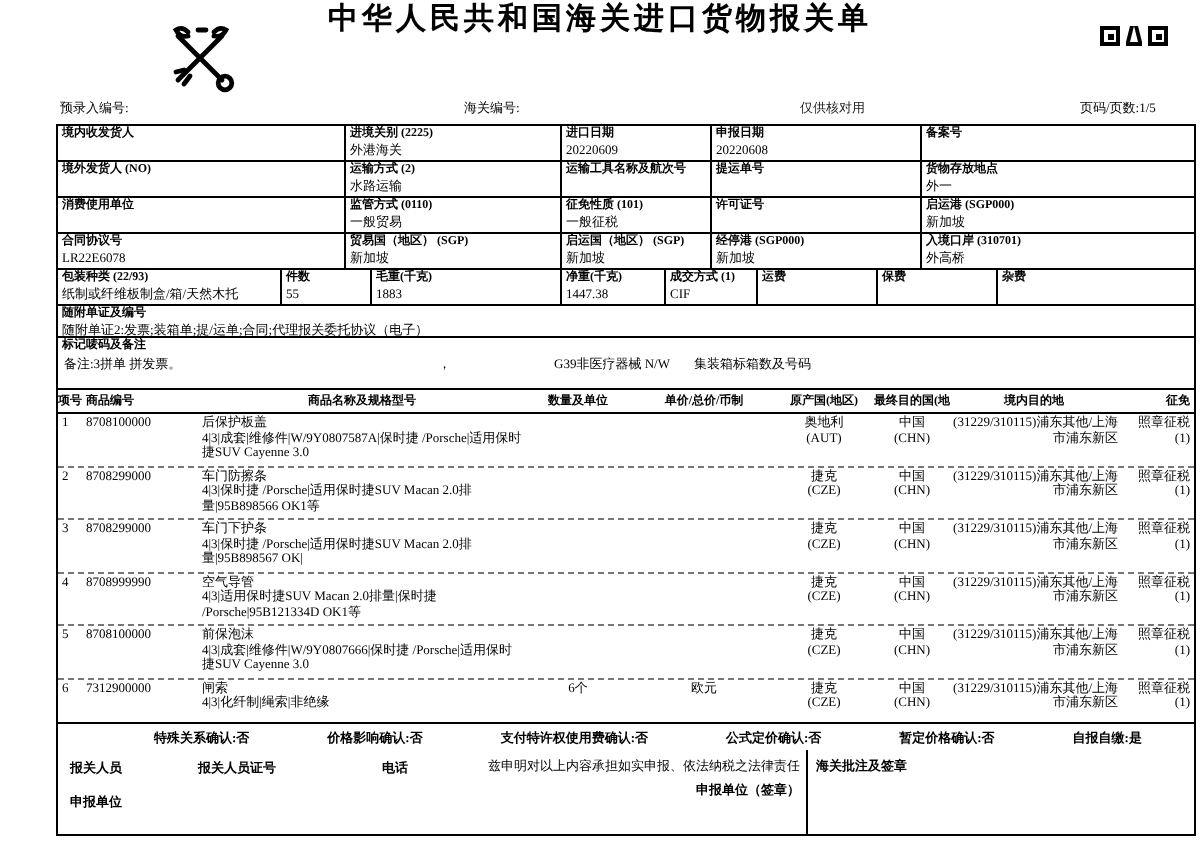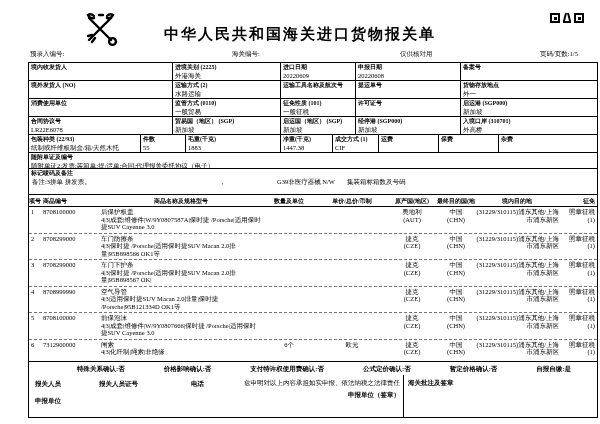--- a/index.html
+++ b/index.html
@@ -3,21 +3,21 @@
 <meta charset="utf-8">
 <style>
   * { margin:0; padding:0; box-sizing:border-box; }
   html,body { background:#e9e9e9; }
   body { font-family:"Liberation Serif","DejaVu Serif",serif; color:#000; }
   .sheet { position:relative; width:600px; height:424px; background:#fff; overflow:hidden; }
 
   
   .masthead { position:relative; height:50px; }
   .emblem { position:absolute; left:82px; top:11px; }
-  .title { text-align:center; padding-top:25px; font-size:15px; font-weight:bold; letter-spacing:2px; }
+  .title { text-align:center; font-size:15px; font-weight:bold; letter-spacing:2px; }
   .qr { position:absolute; right:16px; top:13px; display:flex; gap:3px; align-items:flex-start; }
   .qr .sq { width:10px; height:10px; border:2px solid #000; position:relative; }
   .qr .sq::after { content:""; position:absolute; left:1.5px; top:1.5px; width:3px; height:3px; background:#000; }
   .qr .mid { width:8px; height:10px; border:none; border-bottom:2px solid #000; position:relative; }
   .qr .mid::before, .qr .mid::after { content:""; position:absolute; top:0; width:2px; height:8px; background:#000; }
   .qr .mid::before { left:1px; transform:skewX(-14deg); }
   .qr .mid::after { right:1px; transform:skewX(14deg); }
 
   .subhead { position:relative; height:12px; font-size:6.5px; }
   .subhead span { position:absolute; top:0; white-space:nowrap; }

